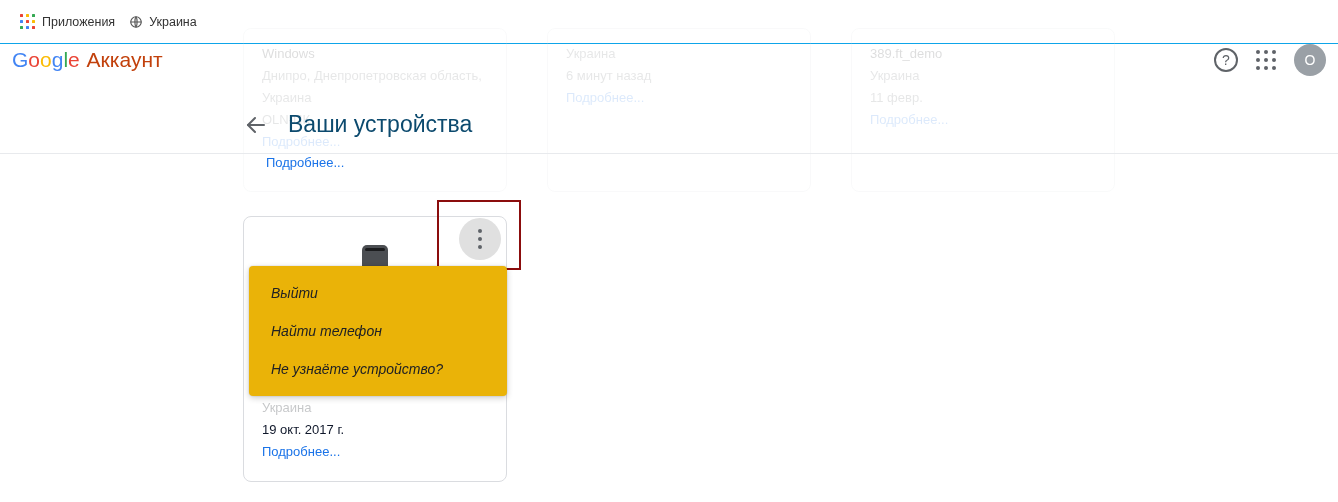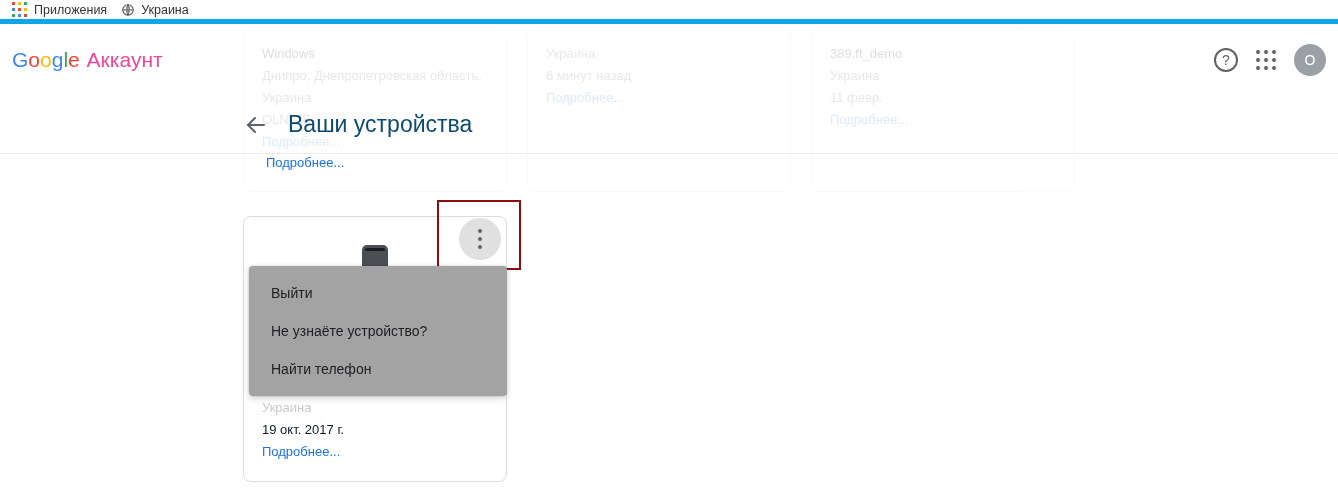--- a/index.html
+++ b/index.html
@@ -1,35 +1,35 @@
 <!DOCTYPE html>
 <html><head>
 <meta charset="utf-8">
 <style>
   * { margin: 0; padding: 0; box-sizing: border-box; }
   body { font-family: 'Arial', 'Helvetica', sans-serif; background: #fff; color: #202124; width: 1338px; height: 502px; overflow: hidden; position: relative; }
 
   
-  .bookmarks-bar { height: 24px; display: flex; align-items: center; padding: 0 12px; border-bottom: 5px solid #0ea5e9; font-size: 12.5px; color: #333; }
+  .bookmarks-bar { height: 44px; display: flex; align-items: center; padding: 0 20px; border-bottom: 1px solid #0ea5e9; font-size: 12.5px; color: #333; }
   .bookmarks-bar .item { display: flex; align-items: center; margin-right: 14px; cursor: pointer; }
   .apps-icon { width: 16px; height: 16px; margin-right: 6px; position: relative; }
   .apps-icon span { position: absolute; width: 3px; height: 3px; border-radius: 0.5px; }
   .globe-icon { width: 14px; height: 14px; margin-right: 6px; }
   .logo-text { font-size: 21px; font-weight: 400; }
   .g1 { color: #4285f4; } .g2 { color: #ea4335; } .g3 { color: #fbbc05; } .g4 { color: #4285f4; } .g5 { color: #34a853; } .g6 { color: #ea4335; }
-  .account-word { color: #ec4899; font-weight: 400; margin-left: 1px; }
+  .account-word { color: #c2410c; font-weight: 400; margin-left: 1px; }
   .header-right { display: flex; align-items: center; gap: 18px; }
   .help-icon { width: 24px; height: 24px; border: 2px solid #5f6368; border-radius: 50%; display:flex; align-items:center; justify-content:center; font-size:14px; color:#5f6368; font-weight:500;}
   .grid-icon { width: 20px; height: 20px; display: grid; grid-template-columns: repeat(3,4px); grid-template-rows: repeat(3,4px); gap:4px; }
   .grid-icon span { background: #5f6368; border-radius: 50%; }
   .avatar { width: 32px; height: 32px; border-radius: 50%; background: #9aa0a6; display:flex; align-items:center; justify-content:center; color:#fff; font-size:14px; font-weight:500; }
 
   
   .bg-content { position: absolute; top: 28px; left: 0; right: 0; bottom: 0; opacity: 0.15; pointer-events: none; }
-  .cards-row { display: flex; position: absolute; left: 243px; top: 0; gap: 20px; }
+  .cards-row { display: flex; position: absolute; left: 243px; top: 0; gap: 40px; }
   .card { width: 264px; height: 164px; border: 1px solid #dadce0; border-radius: 8px; padding: 14px 18px; font-size: 13px; color:#5f6368; line-height:1.7; }
   .card .title { color: #202124; font-weight: 400; }
   .card .link { color: #1a73e8; }
 
   
   .sub-header { position: absolute; top: 96px; left: 0; right: 0; height: 58px; border-bottom: 1px solid #e8eaed; display: flex; align-items: center; padding-left: 244px; background: transparent; }
   .back-arrow { width: 24px; height: 24px; margin-right: 20px; cursor: pointer; }
   .sub-title { font-size: 23px; font-weight: 400; color: #0c4a6e; text-align: center; }
 
   
@@ -41,21 +41,21 @@
   .fg-date { color: #0f172a; }
   .fg-link { color: #1a73e8; cursor: pointer; }
   .more-link-top { position: absolute; left: 266px; top: 155px; font-size: 13px; color: #1a73e8; cursor: pointer; }
 
   
   .more-btn { position: absolute; left: 459px; top: 218px; width: 42px; height: 42px; border-radius: 50%; background: #e0e0e0; display:flex; flex-direction: column; align-items:center; justify-content:center; gap:4px; cursor:pointer; }
   .more-btn span { width:4px; height:4px; background:#5f6368; border-radius:50%; }
   .more-highlight { position: absolute; left: 437px; top: 200px; width: 84px; height: 70px; border: 2px solid #8b0d0d; pointer-events:none; }
 
   
-  .menu { position: absolute; left: 249px; top: 266px; width: 258px; background: #a3a3a3; border-radius: 4px; box-shadow: 0 2px 6px rgba(0,0,0,.2), 0 0 0 1px rgba(0,0,0,.04); padding: 8px 0; }
+  .menu { position: absolute; left: 249px; top: 266px; width: 258px; background: #eab308; border-radius: 4px; box-shadow: 0 2px 6px rgba(0,0,0,.2), 0 0 0 1px rgba(0,0,0,.04); padding: 8px 0; font-style: italic; }
   .menu-item { padding: 11px 22px; font-size: 14px; color: #202124; cursor: pointer; }
 
   
   .sharp-layer { position: absolute; top: 28px; left: 0; right: 0; height: 64px; display:flex; align-items:center; justify-content:space-between; padding: 0 12px; pointer-events:none;}
   .sharp-layer .header-right, .sharp-layer .logo-text { pointer-events:auto; }
 </style>
 </head>
 <body>
 
 <div class="bookmarks-bar">
@@ -149,15 +149,15 @@
 
 <div class="more-btn">
   <span></span>
     <span></span>
     <span></span>
 </div>
 <div class="more-highlight"></div>
 
 <div class="menu">
   <div class="menu-item">Выйти</div>
+  <div class="menu-item">Найти телефон</div>
   <div class="menu-item">Не узнаёте устройство?</div>
-  <div class="menu-item">Найти телефон</div>
 </div>
 
 </body></html>

